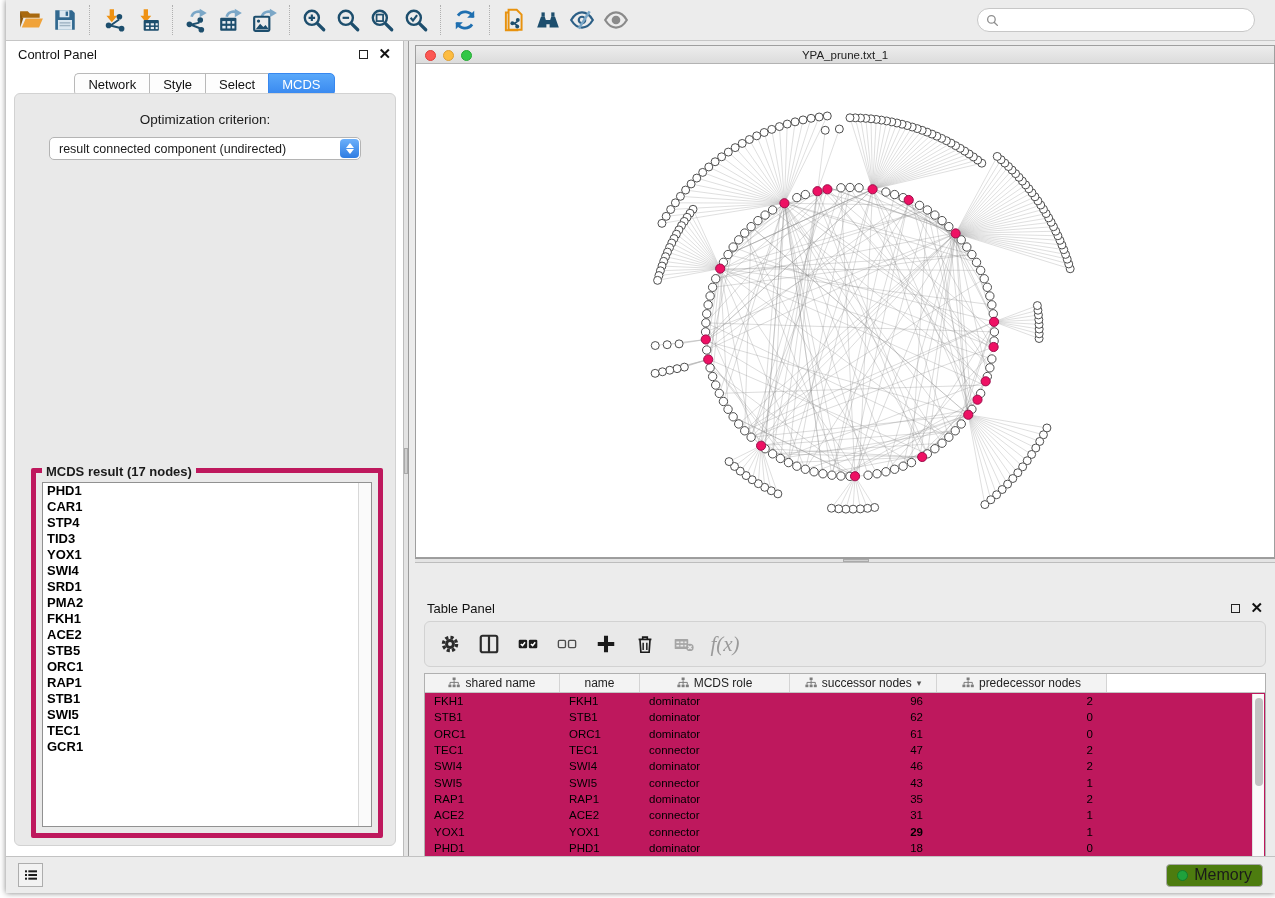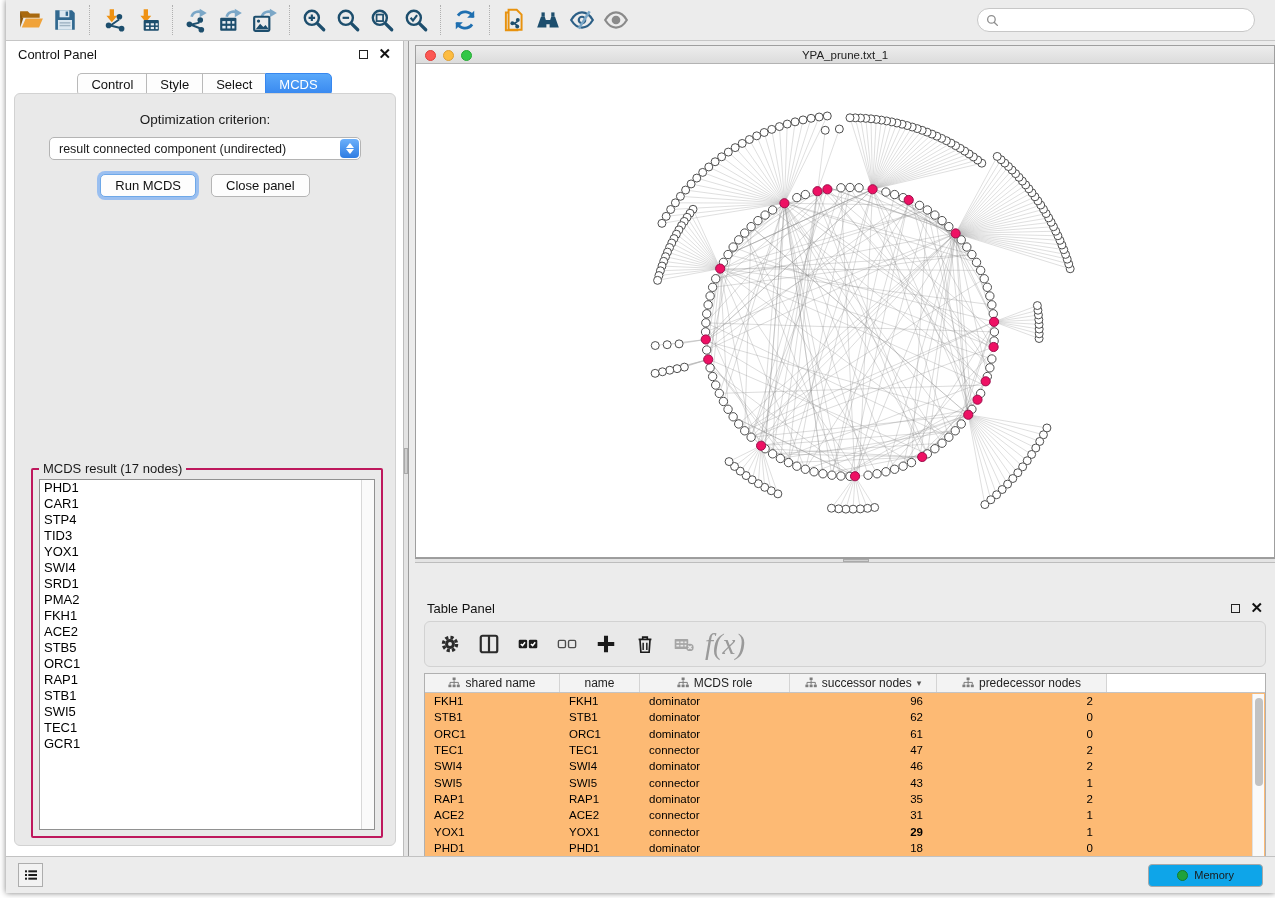--- a/index.html
+++ b/index.html
@@ -43,21 +43,21 @@
   .opt-label { text-align:center; margin-top:18px; font-size:13.5px; }
   .selectbox { position:relative; margin:10px auto 0 auto; width:312px; height:23px; background:#fff; border:1px solid #b4b4b4; border-radius:5px; display:flex; align-items:center; padding:0 26px 0 9px; font-size:12.5px; white-space:nowrap; }
   .select-stepper { position:absolute; right:1px; top:1px; bottom:1px; width:19px; border-radius:4px; background:linear-gradient(#6cb0fb,#2e7ce2); display:flex; flex-direction:column; align-items:center; justify-content:center; gap:1px; }
   .select-stepper .up, .select-stepper .dn { width:0; height:0; border-left:4px solid transparent; border-right:4px solid transparent; }
   .select-stepper .up { border-bottom:5px solid #fff; }
   .select-stepper .dn { border-top:5px solid #fff; }
   .btn-row { display:flex; justify-content:center; gap:15px; margin-top:14px; }
   .btn { background:#fdfdfd; border:1px solid #b5b5b5; border-radius:5px; padding:3px 14px; font-size:13px; color:#111; }
   .btn.focused { box-shadow:0 0 0 3px rgba(102,164,245,.6); border-color:#6ea8e8; }
 
-  .mcds-fieldset { position:absolute; left:16px; right:12px; top:374px; bottom:7px; border:2px solid #be185d; border-radius:2px; }
+  .mcds-fieldset { position:absolute; left:16px; right:12px; top:374px; bottom:7px; border:5px solid #be185d; border-radius:2px;font-weight:bold; }
   .mcds-legend { position:absolute; top:-9px; left:6px; background:#e9e9e9; padding:0 4px; font-size:13px; }
   .mcds-list { position:absolute; left:6px; right:6px; top:9px; bottom:6px; background:#fff; border:1px solid #919191; overflow:hidden; }
   .mcds-scroll { position:absolute; right:0; top:0; bottom:0; width:13px; background:#fafafa; border-left:1px solid #d8d8d8; }
   .mcds-item { font-size:13px; line-height:16px; padding-left:4px; color:#000; }
 
   
   .net-window { position:absolute; left:6px; top:4px; right:0; height:513px; background:#fff; border:1px solid #9f9f9f; }
   .net-titlebar { height:18px; background:linear-gradient(#ededed,#dcdcdc); border-bottom:1px solid #b3b3b3; position:relative; display:flex; align-items:center; justify-content:center; }
   .net-title { font-size:11.5px; color:#222; font-family:"Liberation Sans",sans-serif; }
   .lights { position:absolute; left:9px; top:3.5px; display:flex; gap:7px; }
@@ -69,44 +69,44 @@
   .net-canvas svg { width:100%; height:100%; display:block; }
 
   .h-splitter { position:absolute; left:6px; right:0; top:517px; height:5px; background:#e4e4e4; border-top:1px solid #9c9c9c; border-bottom:1px solid #bdbdbd; }
   .h-splitter .grip { position:absolute; left:428px; top:0; width:26px; height:3px; background:#cfcfcf; border:1px solid #aaa; }
 
   
   .table-panel { position:absolute; left:6px; right:0; top:522px; bottom:0; background:#ececec;margin-top:32px; }
   .tp-toolbar { position:absolute; left:9px; right:9px; top:26px; height:46px; background:#e9e9e9; border:1px solid #d2d2d2; border-radius:6px; display:flex; align-items:center; padding:0 10px; gap:9px; }
   .tp-btn { width:30px; height:30px; display:flex; align-items:center; justify-content:center; }
   .tp-btn svg { width:22px; height:22px; }
-  .fx-label { font-family:"Liberation Serif",serif; font-style:italic; font-size:29px; color:#9a9a9a; padding-left:4px; }
-
-  .grid-wrap { position:absolute; left:9px; right:9px; top:78px; height:186px; background:#fdba74; border:1px solid #b0b0b0; }
+  .fx-label { font-family:"Liberation Serif",serif; font-style:italic; font-size:21px; color:#9a9a9a; padding-left:4px; }
+
+  .grid-wrap { position:absolute; left:9px; right:9px; top:78px; height:186px; background:#be185d; border:1px solid #b0b0b0; }
   .grid-head { display:flex; height:19px; background:#f3f3f3; border-bottom:1px solid #c4c4c4; }
   .th { display:flex; align-items:center; justify-content:center; gap:5px; font-size:12px; color:#222; border-right:1px solid #d4d4d4; overflow:hidden; }
   .th svg { width:12px; height:12px; flex:0 0 auto; }
   .th .chev { font-size:9px; color:#555; }
   .th.blank { flex:1; border-right:none; background:#fff; }
   .tr { display:flex; height:16.3px; align-items:center; font-size:11.5px; color:#000; }
   .td { overflow:hidden; white-space:nowrap; padding-left:9px; }
   .td.num { text-align:right; padding-right:14px; padding-left:0; }
   .grid-scroll { position:absolute; right:1px; top:20px; bottom:1px; width:12px; background:#fafafa; border-left:1px solid #e0e0e0; }
   .grid-thumb { position:absolute; left:2px; top:4px; width:8px; height:88px; border-radius:4px; background:#c2c2c2; }
 
   .tp-tabs { position:absolute; left:0; right:0; top:271px; display:flex; justify-content:center; }
   .tp-tab { padding:3px 13px; font-size:12.5px; background:#fdfdfd; border:1px solid #b9b9b9; border-right:none; color:#111; }
   .tp-tab:first-child { border-radius:5px 0 0 5px; }
   .tp-tab:last-child { border-right:1px solid #b9b9b9; border-radius:0 5px 5px 0; }
   .tp-tab.active { background:linear-gradient(#59a8fa,#3787ef); color:#fff; border-color:#3787ef; }
 
   
   .status-bar { position:absolute; left:0; right:0; bottom:0; height:37px; background:#ececec; border-top:1px solid #c2c2c2; display:flex; align-items:center; padding:0 12px; }
   .list-btn { width:25px; height:24px; border:1px solid #adadad; background:#f2f2f2; display:flex; align-items:center; justify-content:center; }
-  .memory-btn { margin-left:auto; height:23px; border:1px solid #a8a8a8; border-radius:4px; background:#0ea5e9; display:flex; align-items:center; gap:6px; padding:0 28px; font-size:11px; }
+  .memory-btn { margin-left:auto; height:23px; border:1px solid #a8a8a8; border-radius:4px; background:#4d7c0f; display:flex; align-items:center; gap:6px; padding:0 10px; font-size:16px; }
   .mem-dot { width:11px; height:11px; border-radius:50%; background:#1fa23c; border:1px solid #157a2c; }
 </style>
 </head>
 <body>
 
 <div class="desktop">
 <div class="window">
 
   <div class="toolbar">
     <div class="tbtn">
@@ -274,37 +274,33 @@
 
   <div class="control-panel">
     <div class="panel-header">
       <span class="panel-title">Control Panel</span>
       <span class="panel-controls">
         <span class="float-icon"></span>
         <span class="close-icon">✕</span>
       </span>
     </div>
     <div class="cp-tabs">
-      <div class="cp-tab">Control</div>
+      <div class="cp-tab">Network</div>
       <div class="cp-tab">Style</div>
       <div class="cp-tab">Select</div>
       <div class="cp-tab active">MCDS</div>
     </div>
     <div class="cp-body">
       <div class="opt-label">Optimization criterion:</div>
       <div class="selectbox">
         <span>result connected component (undirected)</span>
         <span class="select-stepper">
               <span class="up"></span>
               <span class="dn"></span>
             </span>
-      </div>
-      <div class="btn-row">
-        <button class="btn focused">Run MCDS</button>
-        <button class="btn">Close panel</button>
       </div>
       <div class="mcds-fieldset">
         <span class="mcds-legend">MCDS result (17 nodes)</span>
         <div class="mcds-list">
           <div class="mcds-item">PHD1</div>
               <div class="mcds-item">CAR1</div>
               <div class="mcds-item">STP4</div>
               <div class="mcds-item">TID3</div>
               <div class="mcds-item">YOX1</div>
               <div class="mcds-item">SWI4</div>

